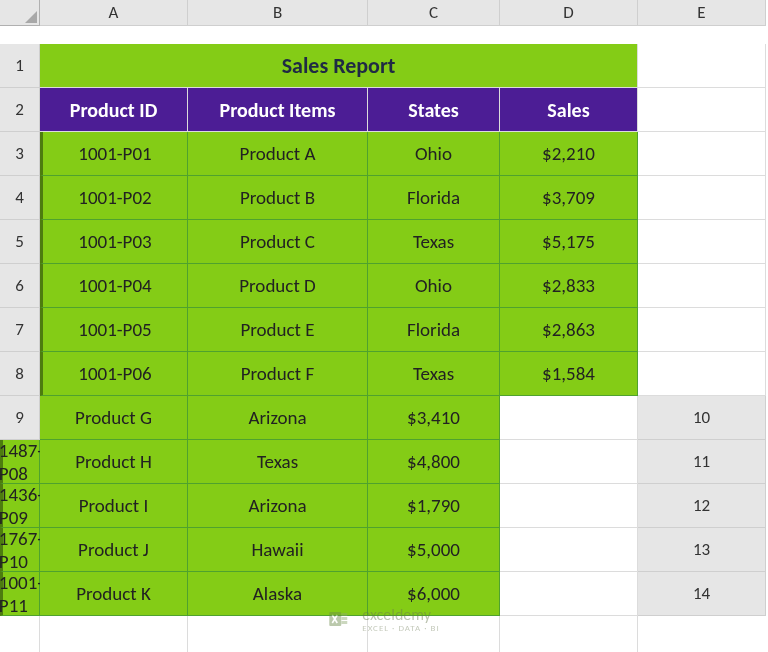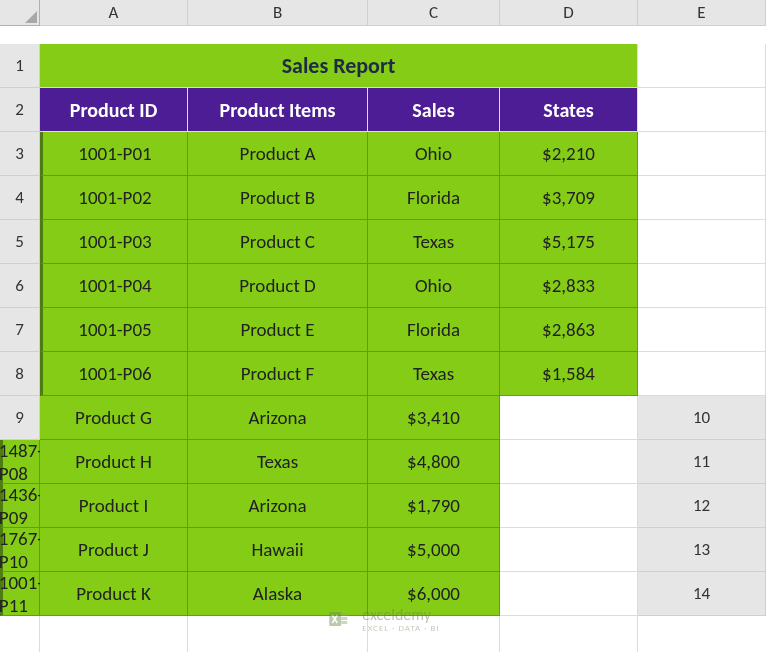--- a/index.html
+++ b/index.html
@@ -124,22 +124,22 @@
   <div class="hdr">D</div>
   <div class="hdr">E</div>
 
   <div class="rowhdr row1">1</div>
   <div class="cell title-cell row1">Sales Report</div>
   <div class="empty-cell row1"></div>
 
   <div class="rowhdr">2</div>
   <div class="thead">Product ID</div>
   <div class="thead">Product Items</div>
+  <div class="thead">States</div>
   <div class="thead">Sales</div>
-  <div class="thead">States</div>
   <div class="empty-cell"></div>
 
   <div class="rowhdr">3</div>
   <div class="cell data first-col">1001-P01</div>
   <div class="cell data">Product A</div>
   <div class="cell data">Ohio</div>
   <div class="cell data">$2,210</div>
   <div class="empty-cell"></div>
 
   <div class="rowhdr">4</div>

